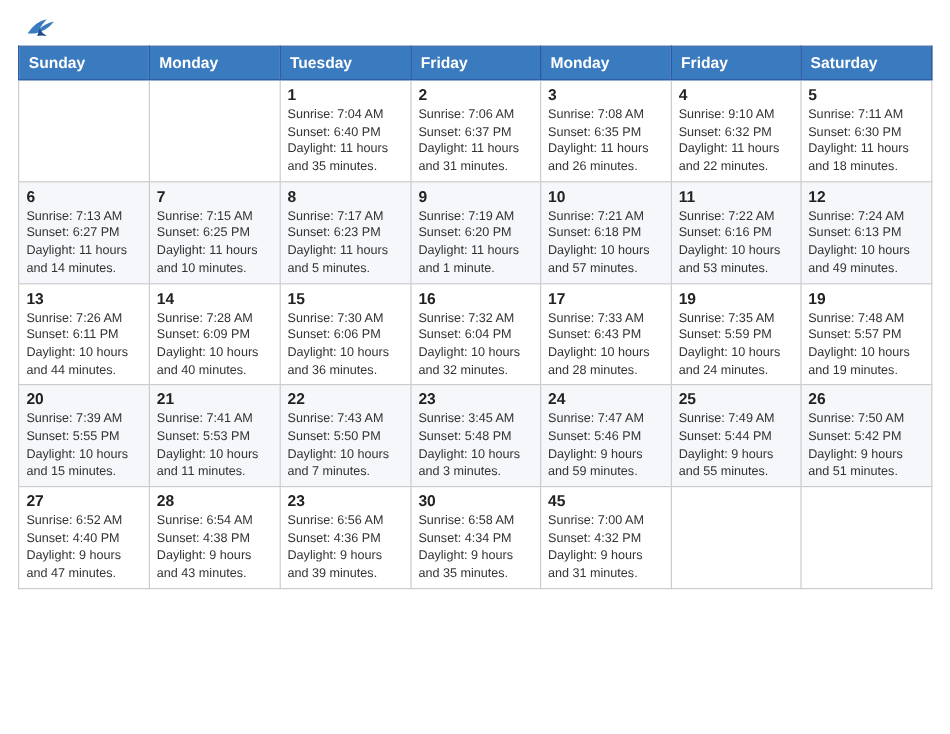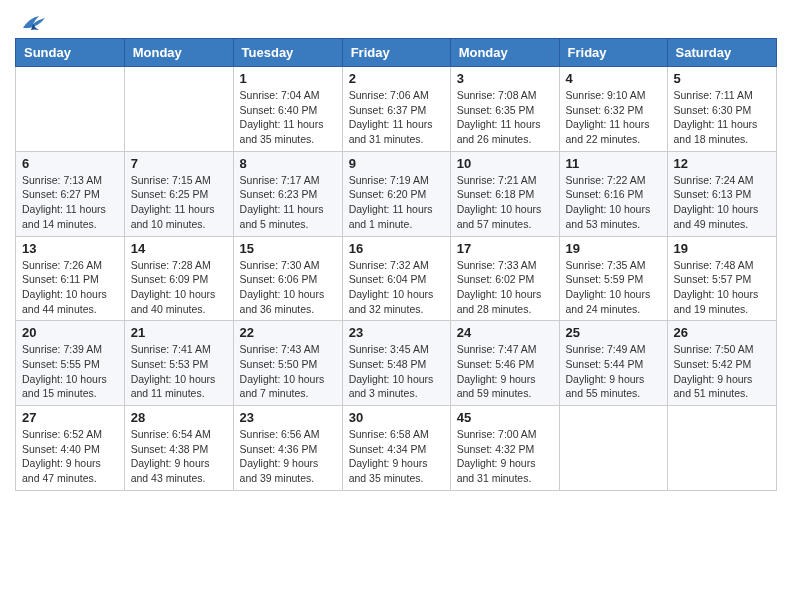--- a/index.html
+++ b/index.html
@@ -222,21 +222,21 @@
         </td>
         <td>
           <span class="day-number">16</span>
           <div class="day-info">Sunrise: 7:32 AM
 Sunset: 6:04 PM
 Daylight: 10 hours and 32 minutes.</div>
         </td>
         <td>
           <span class="day-number">17</span>
           <div class="day-info">Sunrise: 7:33 AM
-Sunset: 6:02 PM
+Sunset: 6:43 PM
 Daylight: 10 hours and 28 minutes.</div>
         </td>
         <td>
           <span class="day-number">19</span>
           <div class="day-info">Sunrise: 7:35 AM
 Sunset: 5:59 PM
 Daylight: 10 hours and 24 minutes.</div>
         </td>
         <td>
           <span class="day-number">19</span>

